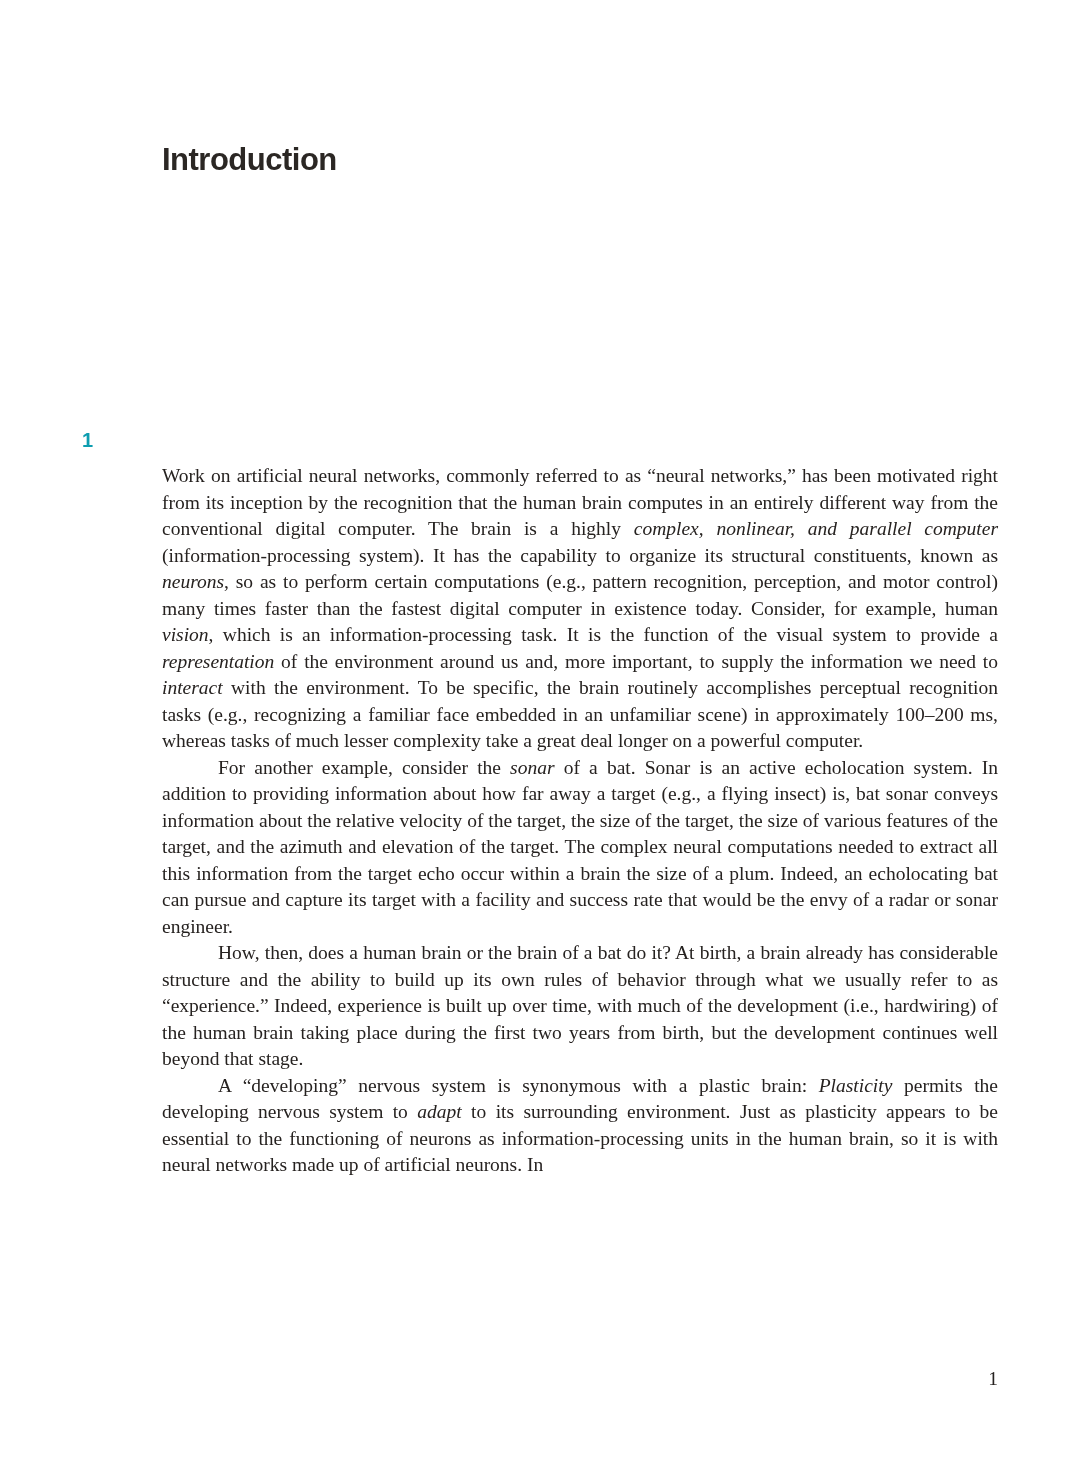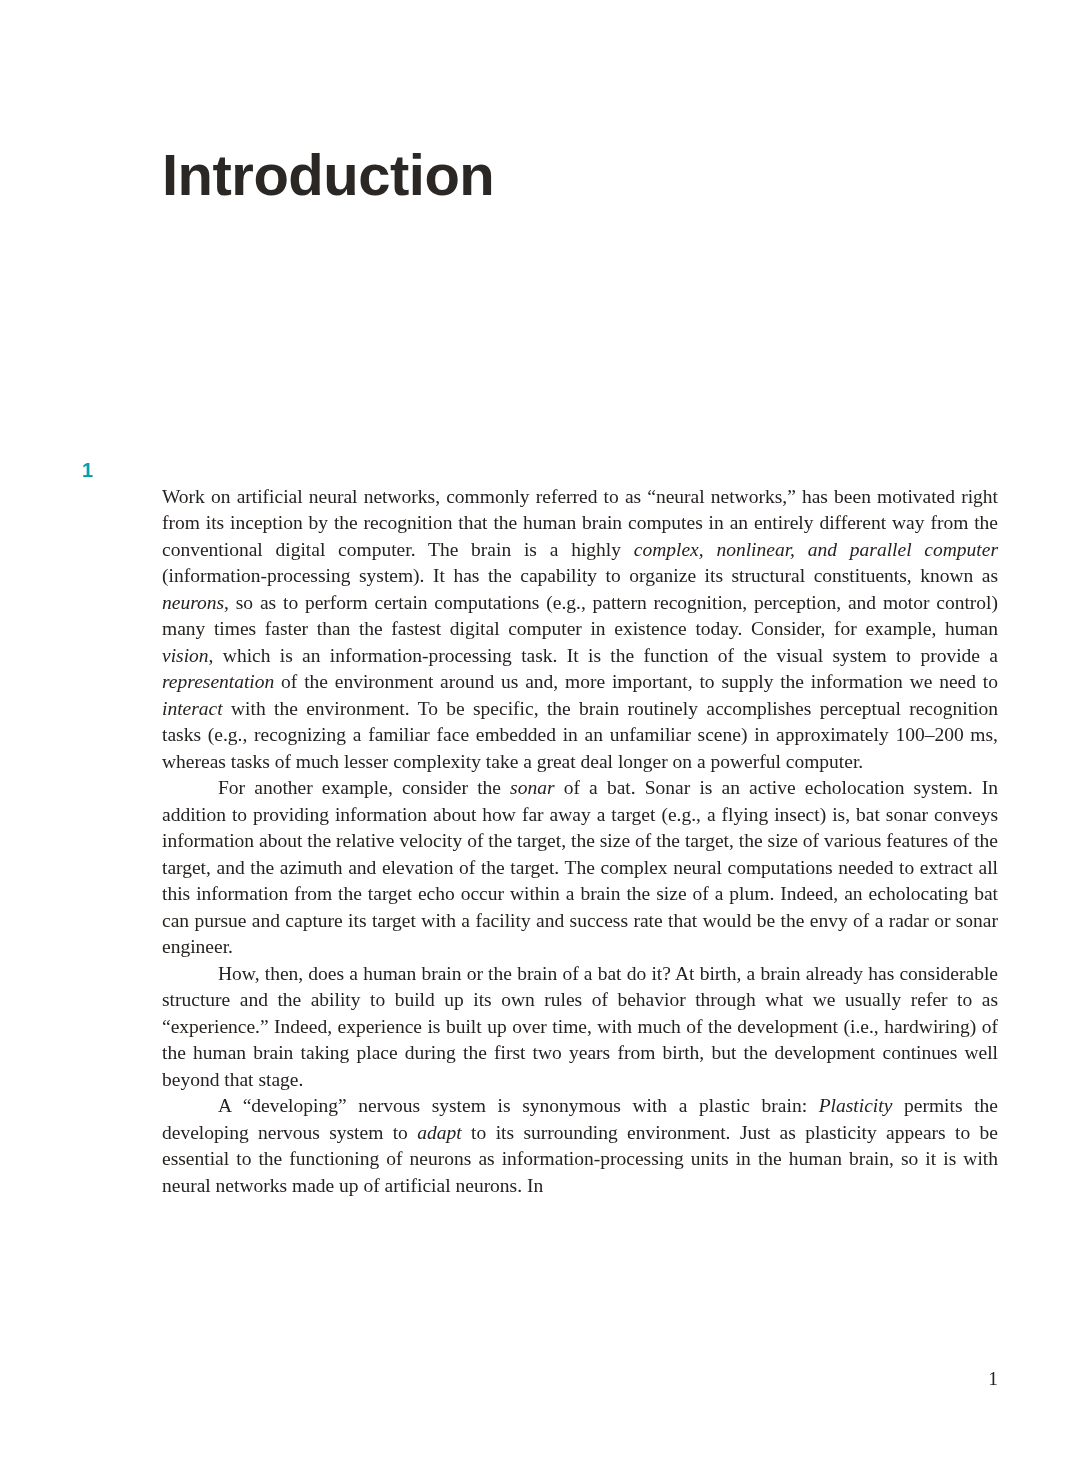--- a/index.html
+++ b/index.html
@@ -15,41 +15,41 @@
     background: #ffffff;
     box-sizing: border-box;
     padding: 143px 82px 0 162px;
     font-family: "Liberation Serif", serif;
     color: #262220;
   }
   .chapter-title {
     margin: 0;
     font-family: "Liberation Sans", sans-serif;
     font-weight: bold;
-    font-size: 58px;
+    font-size: 31px;
     letter-spacing: -0.5px;
     color: #2b2724;
     line-height: 1.1;
   }
   .section-heading {
     display: flex;
     align-items: baseline;
     margin-top: 252px;
     margin-left: -80px;
     font-family: "Liberation Sans", sans-serif;
     font-weight: bold;
     font-size: 20px;
     letter-spacing: 0.2px;
   }
   .section-number {
     width: 54px;
     flex: 0 0 54px;
   }
   .body-text {
-    margin-top: 2px;
+    margin-top: 11px;
     width: 836px;
     font-size: 19.5px;
     line-height: 26.5px;
     text-align: justify;
   }
   .para {
     margin: 0;
   }
   .para.indent {
     text-indent: 56px;

